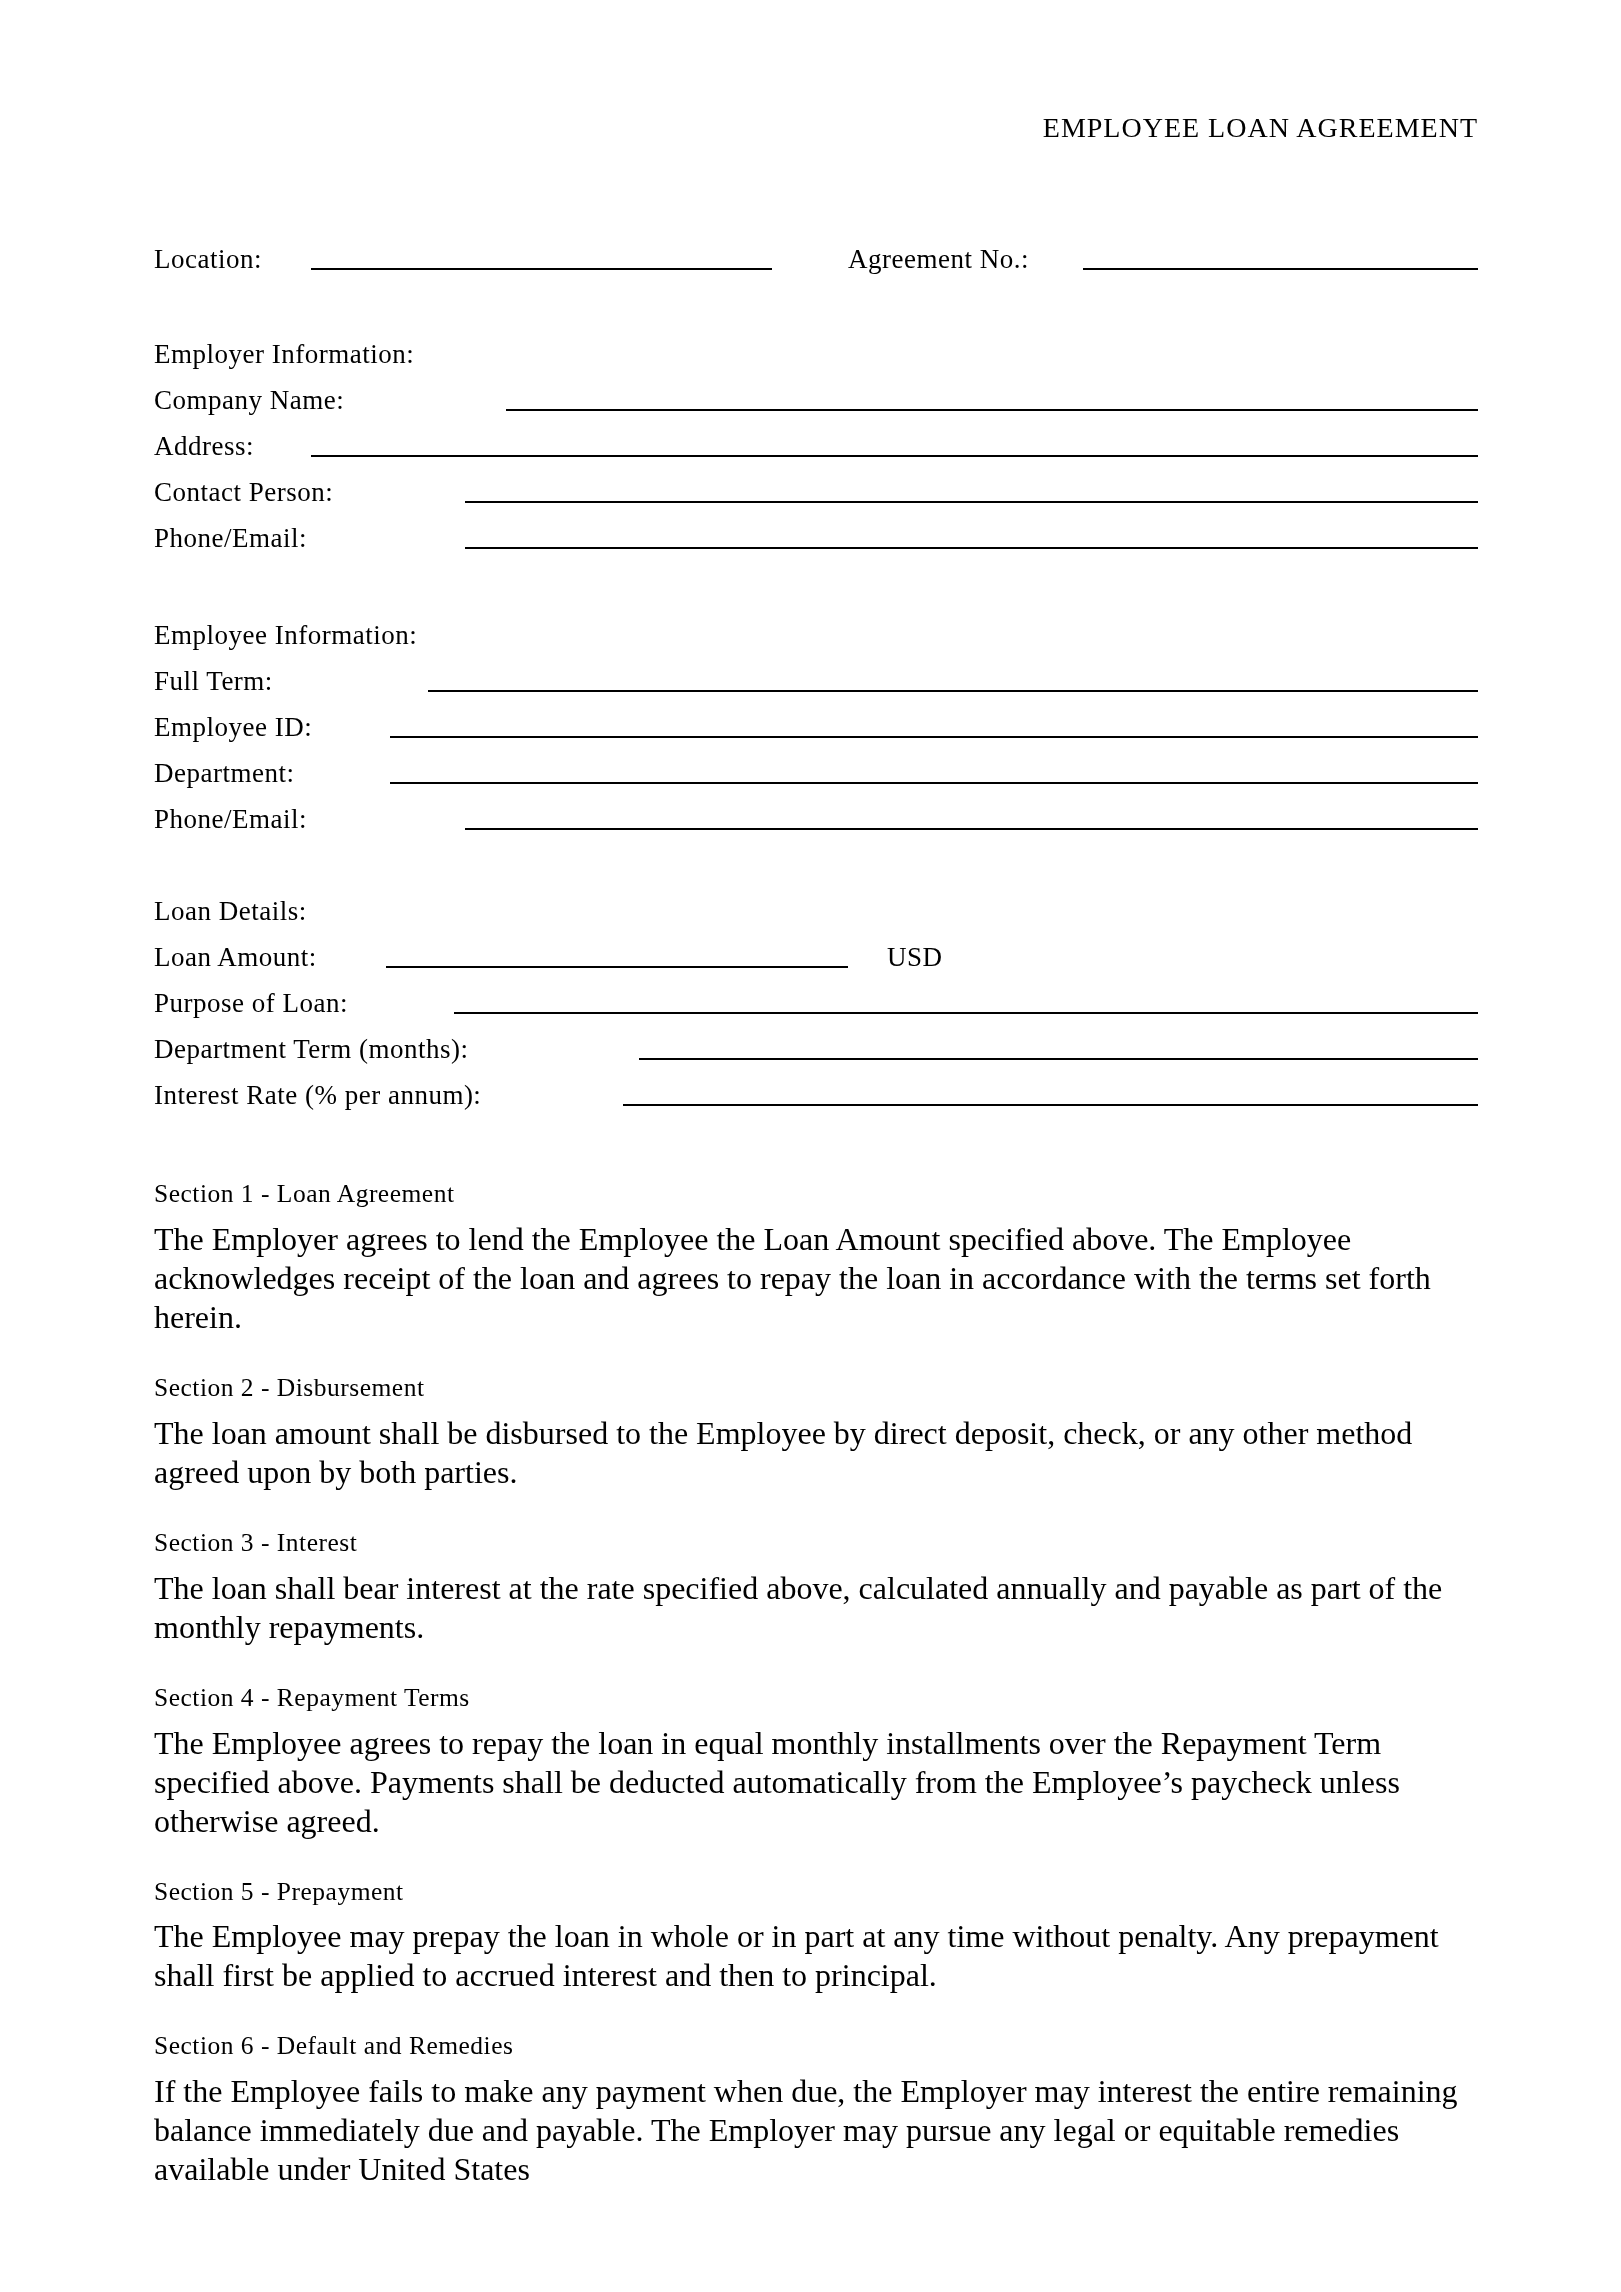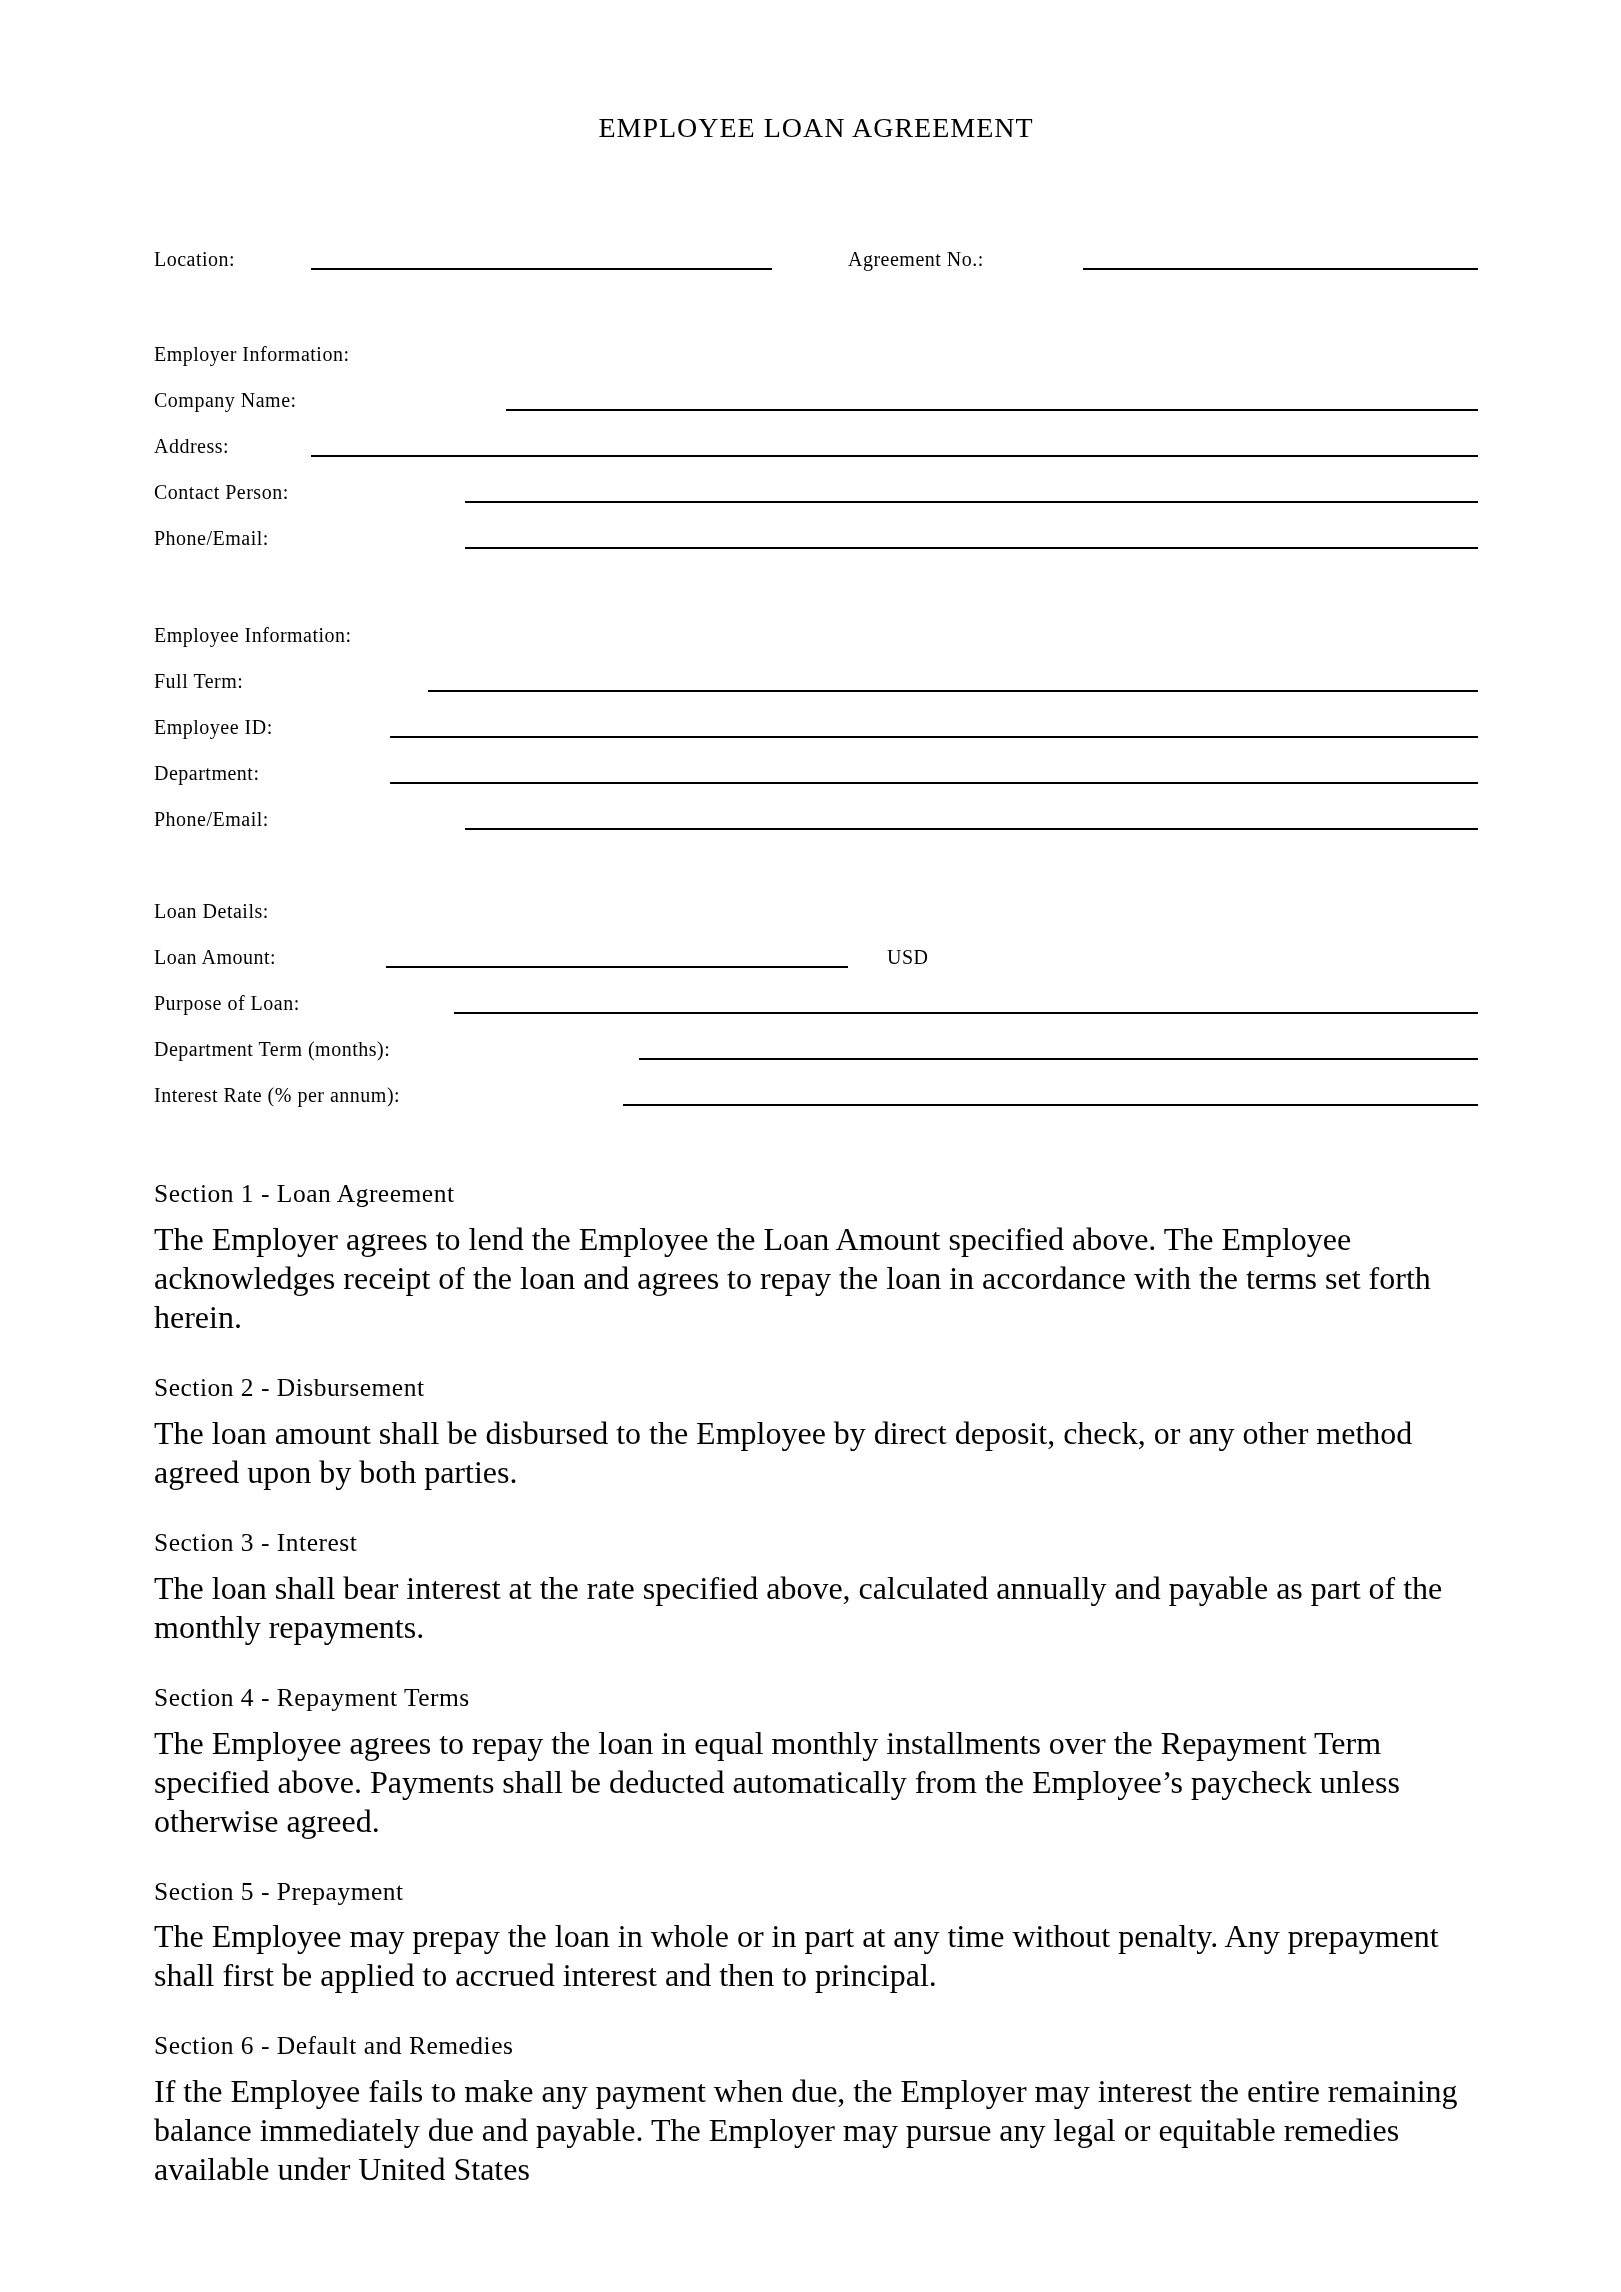--- a/index.html
+++ b/index.html
@@ -18,31 +18,31 @@
     height: 2293px;
     background: #ffffff;
   }
   .content {
     position: relative;
     margin-left: 154px;
     margin-right: 143px; 
   }
   .doc-title {
     padding-top: 110px;
-    text-align: center;
+    text-align: right;
     font-size: 28px;
     line-height: 35px;
     letter-spacing: 1px;
     white-space: nowrap;
   }
   
   .frow {
     position: relative;
     height: 46px;
-    font-size: 20px;
+    font-size: 27px;
     letter-spacing: 0.5px;
   }
   .frow .lbl {
     position: absolute;
     left: 0;
     top: 0;
     line-height: 33px;
     white-space: nowrap;
   }
   .blank {

